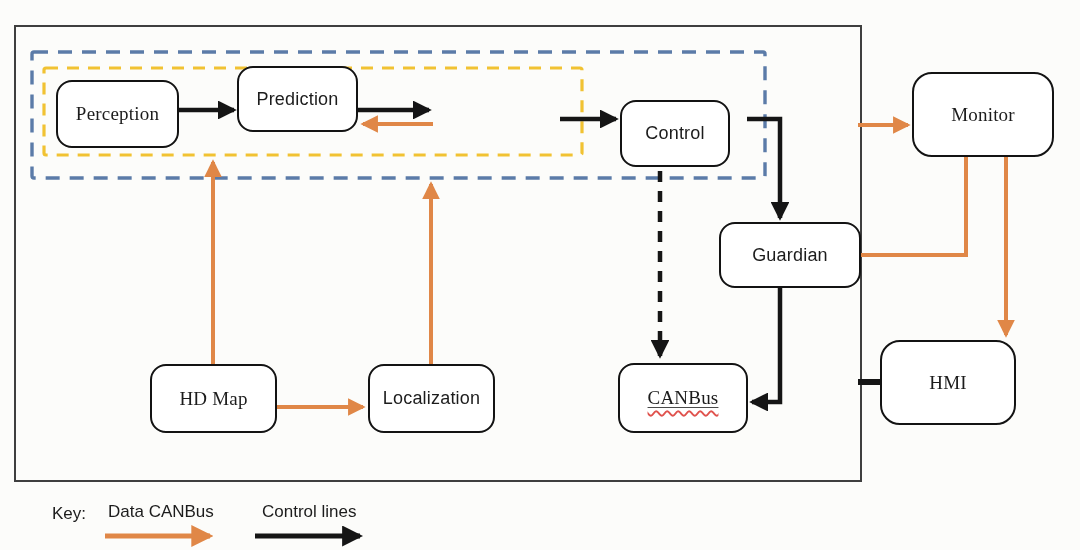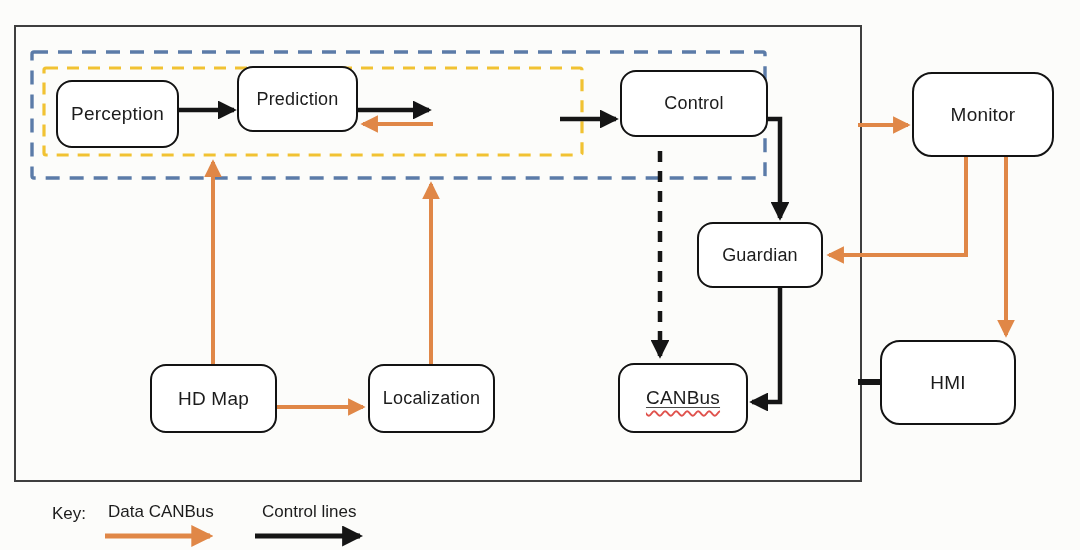--- a/index.html
+++ b/index.html
@@ -51,21 +51,21 @@
     display:flex;align-items:center;justify-content:center;
     z-index:3;
   }
   .node.big{border-radius:20px;}
   .node-label{
     font-size:18px;
     letter-spacing:.2px;
     color:var(--text);
     white-space:nowrap;
   }
-  .node-label.lg{font-size:19px;}
+  .node-label.lg{font-size:19px;font-family:Liberation Serif, serif;}
   .misspelled{
     text-decoration:underline wavy var(--misspell) 1.5px;
     text-underline-offset:6px;
   }
   .misspelled .inner-underline{
     text-decoration:underline solid #4a4a4a 1px;
     text-underline-offset:3px;
   }
   .legend{
     position:absolute;left:0;top:495px;width:1020px;height:55px;
@@ -121,29 +121,29 @@
 
   <div class="node" style="left:56px;top:80px;width:123px;height:68px">
     <span class="node-label lg">Perception</span>
   </div>
 
   <div class="node" style="left:237px;top:66px;width:121px;height:66px">
     <span class="node-label">Prediction</span>
   </div>
 
 
-  <div class="node" style="left:620px;top:70px;width:148px;height:67px">
+  <div class="node" style="left:620px;top:100px;width:110px;height:67px">
     <span class="node-label">Control</span>
   </div>
 
   <div class="node big" style="left:912px;top:72px;width:142px;height:85px">
     <span class="node-label lg">Monitor</span>
   </div>
 
-  <div class="node" style="left:697px;top:222px;width:126px;height:66px">
+  <div class="node" style="left:719px;top:222px;width:142px;height:66px">
     <span class="node-label">Guardian</span>
   </div>
 
   <div class="node" style="left:150px;top:364px;width:127px;height:69px">
     <span class="node-label lg">HD Map</span>
   </div>
 
   <div class="node" style="left:368px;top:364px;width:127px;height:69px">
     <span class="node-label">Localization</span>
   </div>

